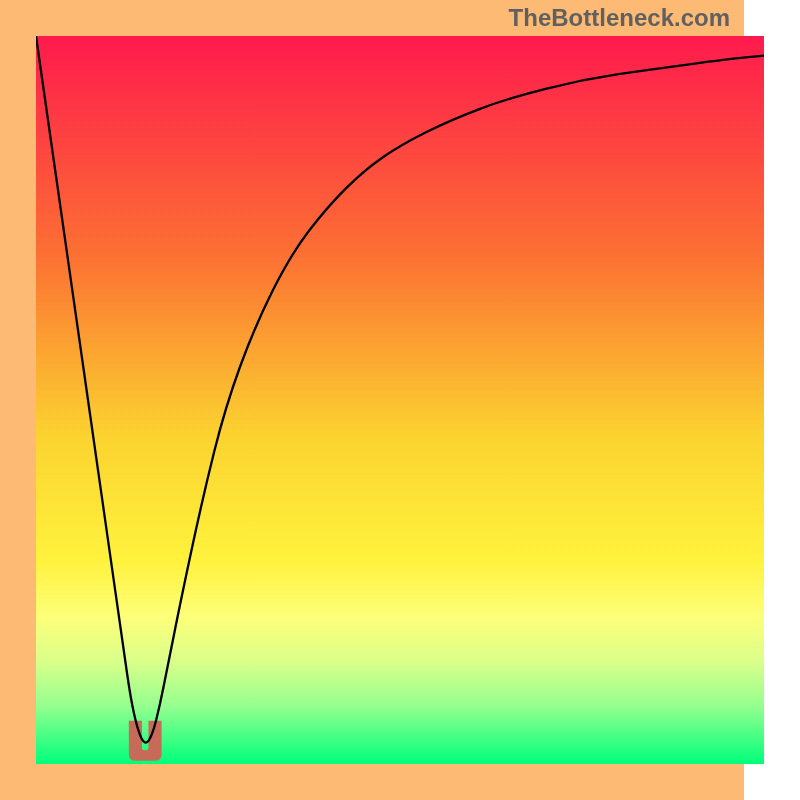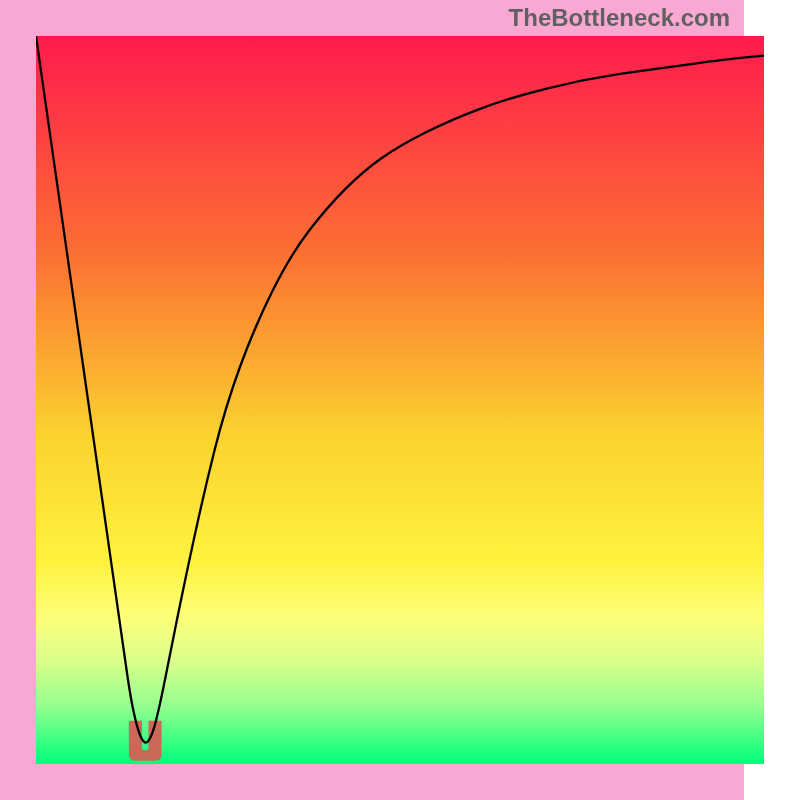--- a/index.html
+++ b/index.html
@@ -5,21 +5,21 @@
   html, body {
     margin: 0;
     padding: 0;
     width: 800px;
     height: 800px;
     overflow: hidden;
   }
   .frame {
     width: 744px;
     height: 800px;
-    background: #f9a8d4;
+    background: #fdba74;
     position: relative;
   }
   .watermark {
     position: absolute;
     top: 4px;
     right: 14px;
     font-family: Arial, Helvetica, sans-serif;
     font-size: 24px;
     font-weight: bold;
     color: #606060;

